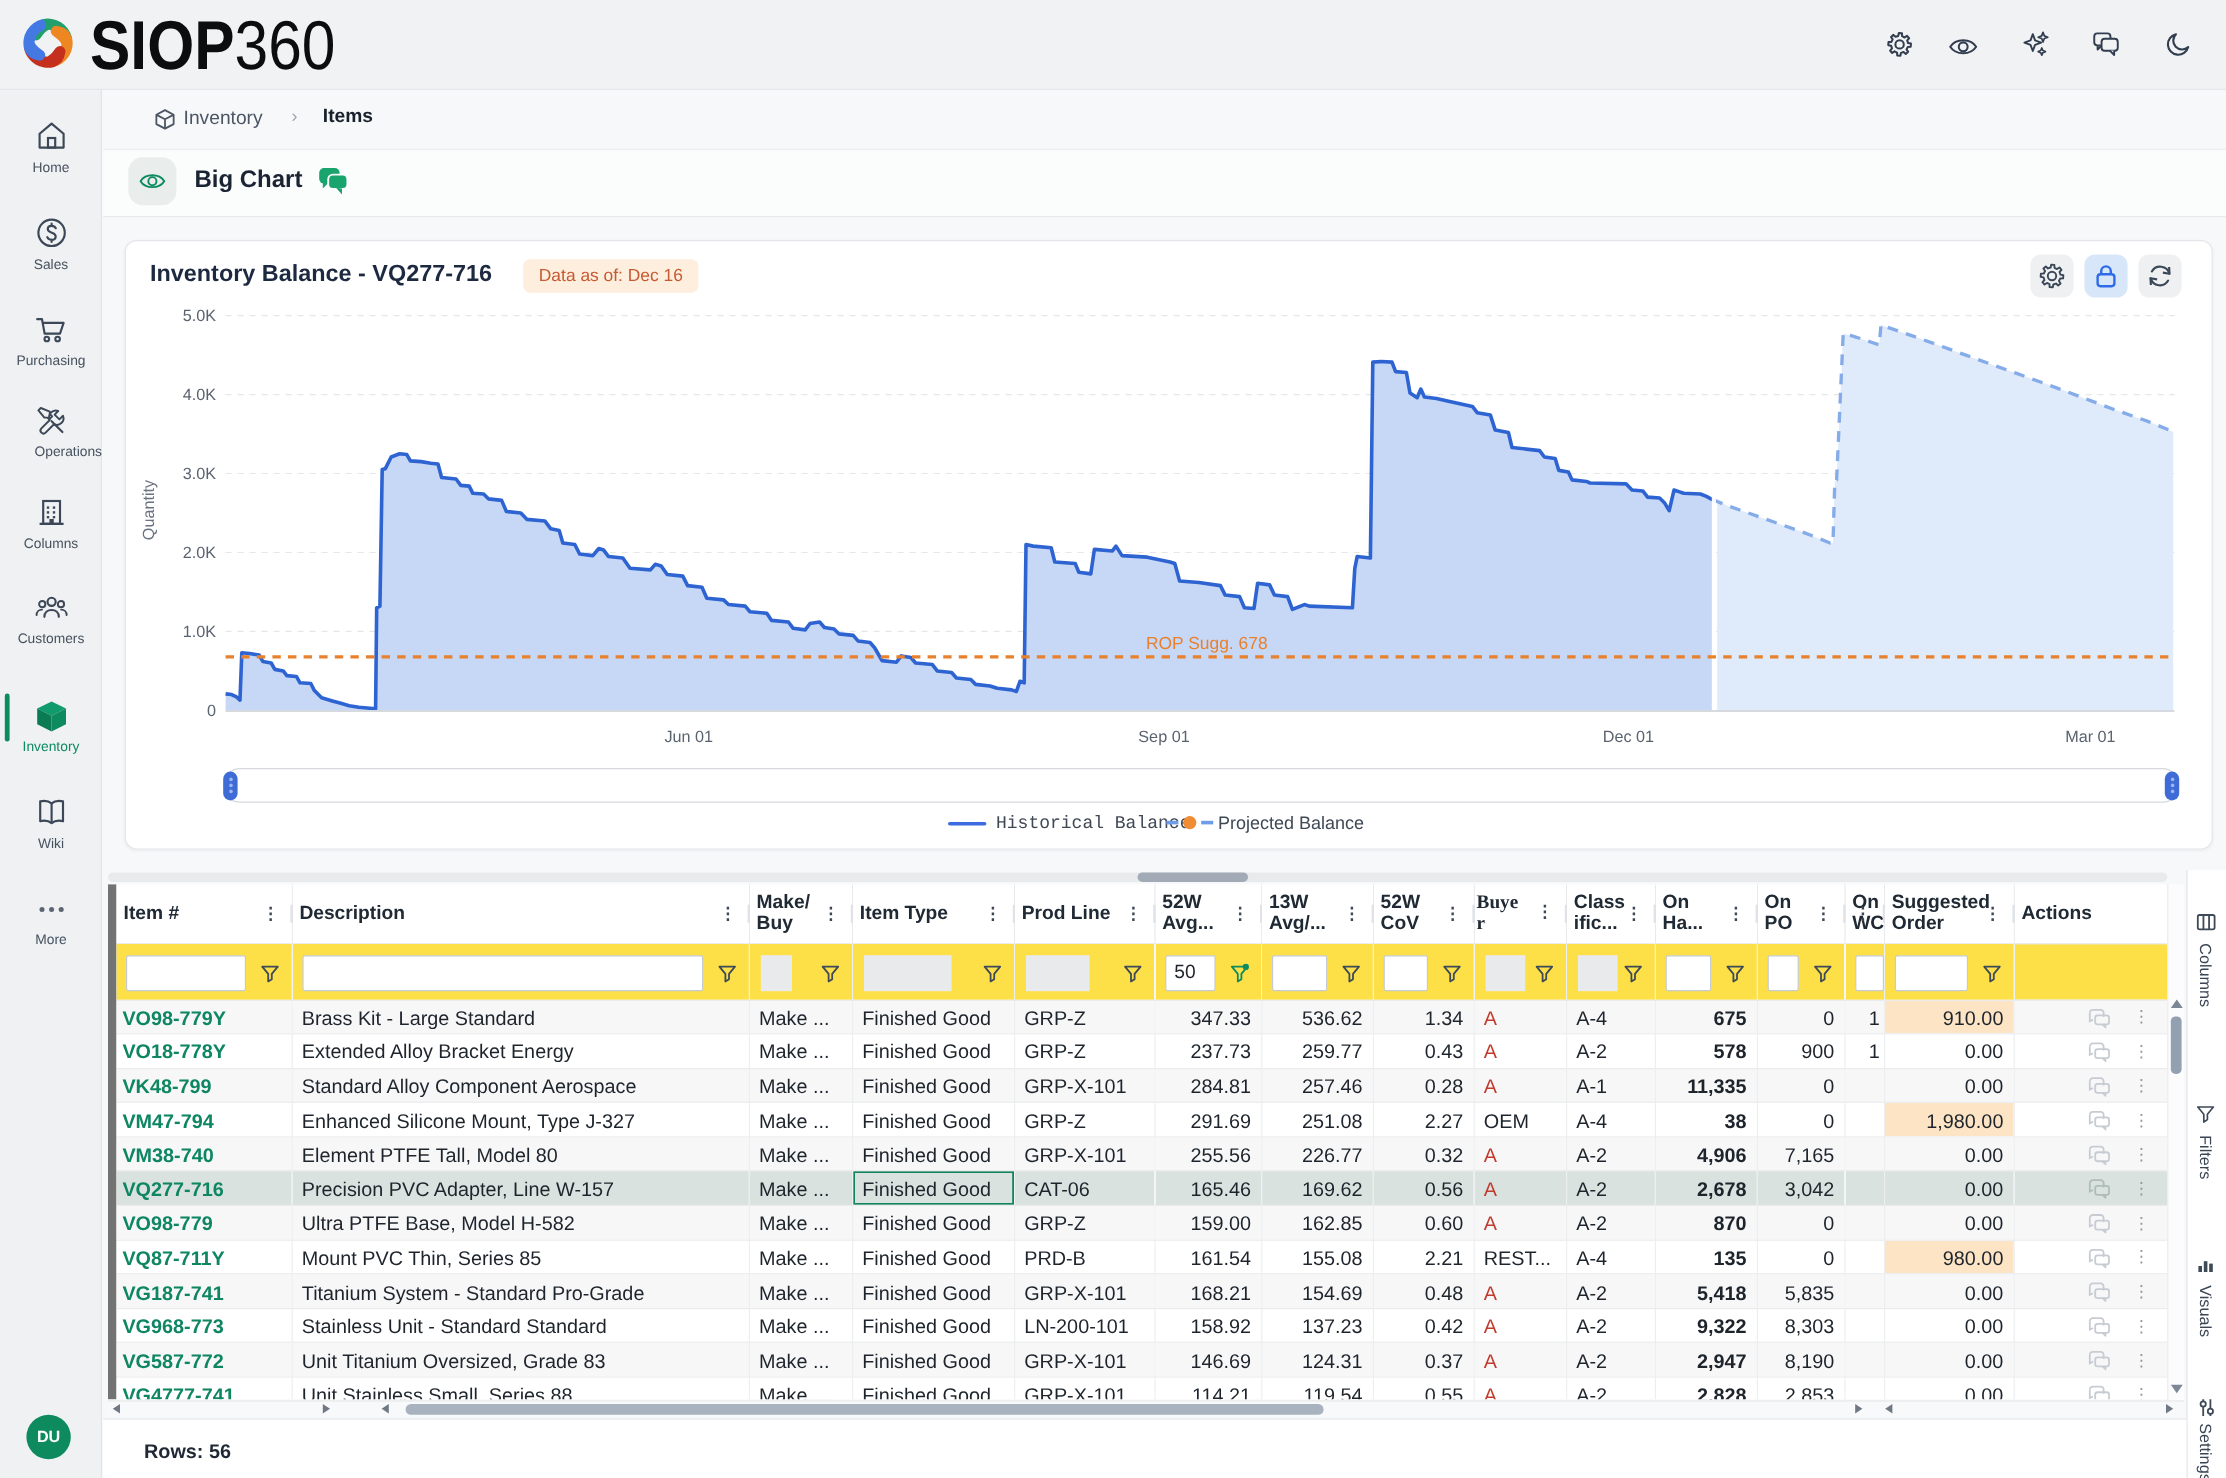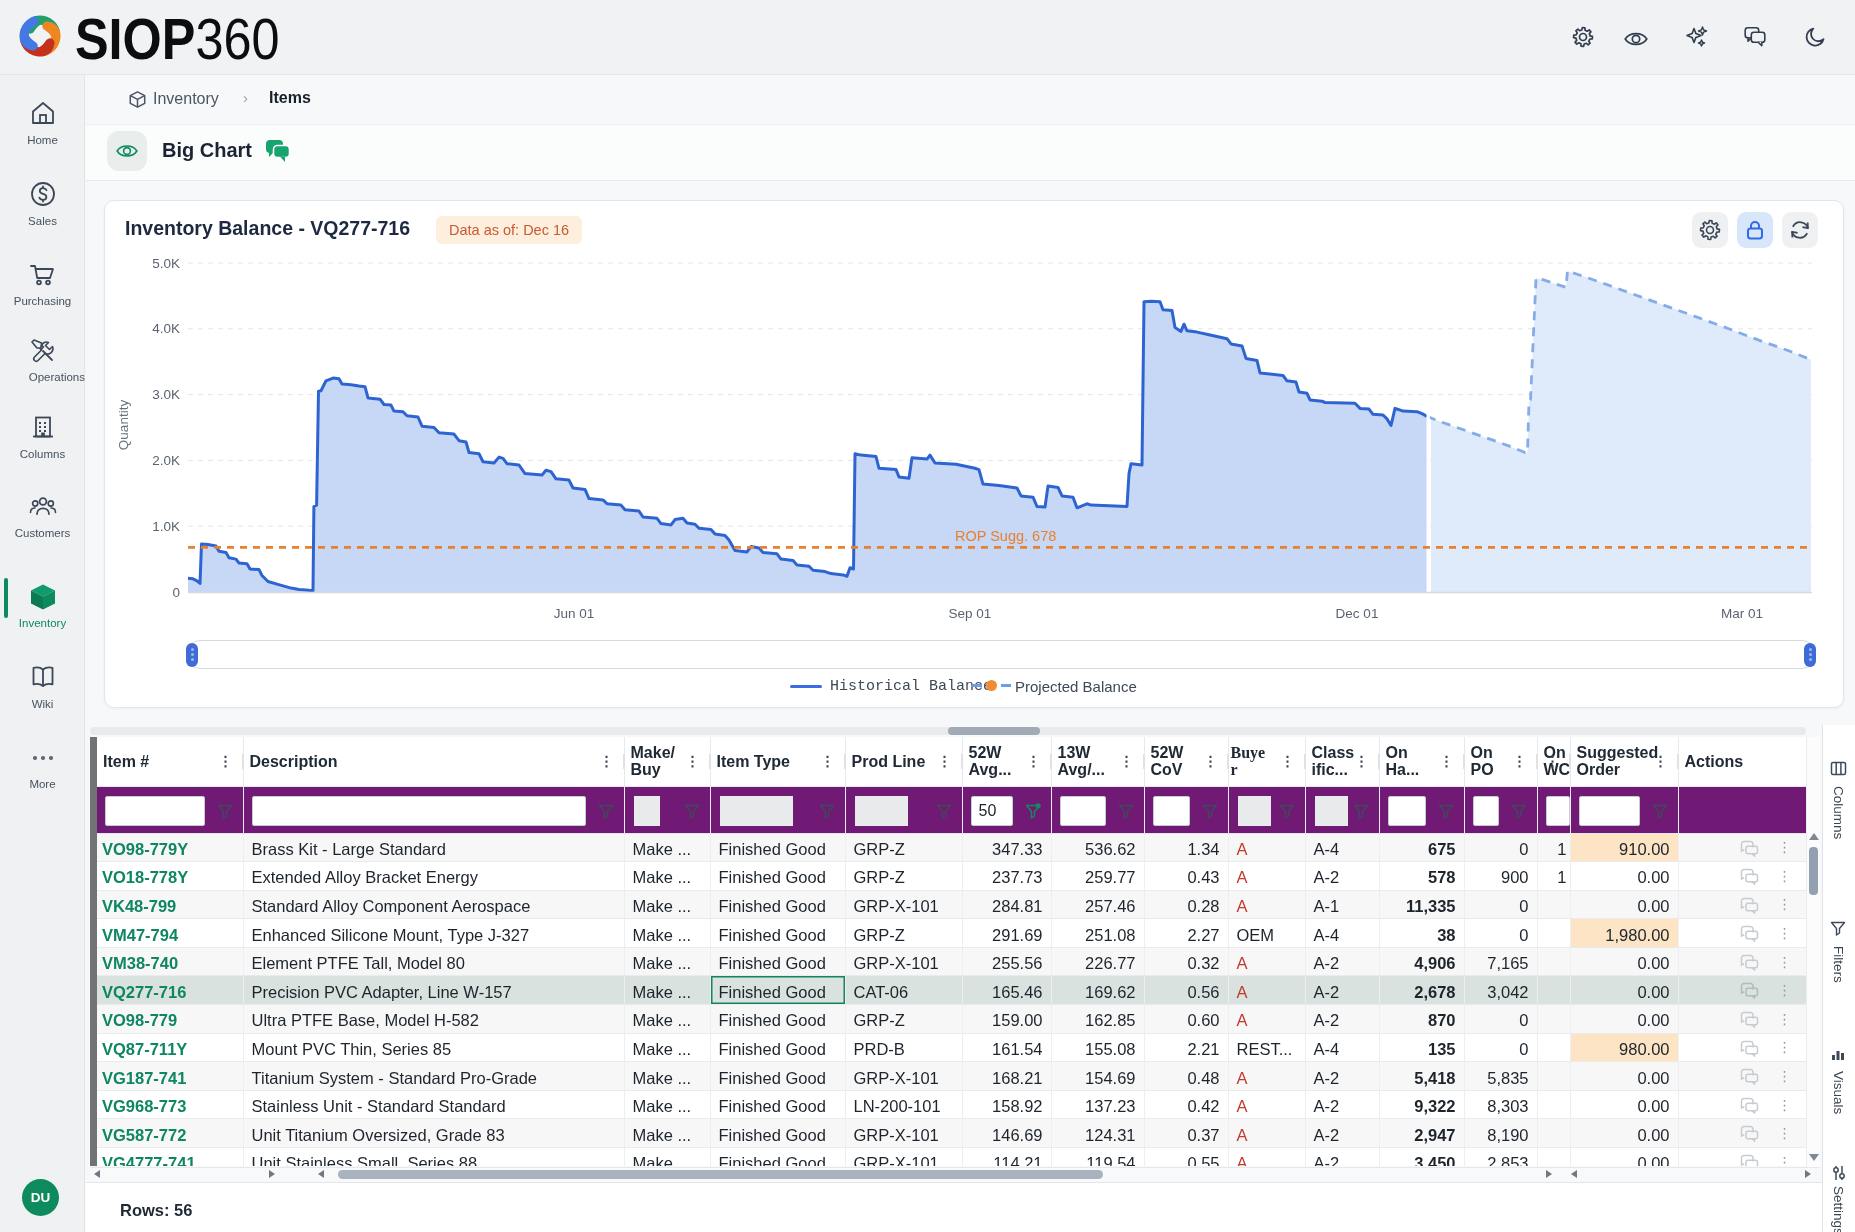--- a/index.html
+++ b/index.html
@@ -184,21 +184,21 @@
 <div class="abs" style="left:830px;top:678px;font-size:15px;color:#3f4956;font-family:Liberation Mono, monospace;">Historical Balance</div>
 <div class="abs" style="left:972px;top:684px;width:10px;height:3px;background:#6f9ce8;"></div>
 <div class="abs" style="left:986px;top:680px;width:11px;height:11px;background:#f08c33;border-radius:50%;"></div>
 <div class="abs" style="left:1001px;top:684px;width:10px;height:3px;background:#6f9ce8;"></div>
 <div class="abs" style="left:1015px;top:678px;font-size:15px;color:#3f4956;">Projected Balance</div>
 
 <style>
 .grid { border-collapse:collapse; table-layout:fixed; width:1716px; font-family:"Liberation Sans",sans-serif; }
 .grid th { font-size:16px; font-weight:700; color:#202a35; text-align:left; border-right:1px solid #e7e9eb; border-bottom:1px solid #e7e9eb; background:#fff; line-height:17px; }
 .grid td { font-size:16.5px; color:#1d242c; border-right:1px solid #eceef0; border-bottom:1px solid #e9ebed; padding:4px 8px 0 8px; white-space:nowrap; overflow:hidden; }
-.grid tr.frow td { height:47px; background:#701a75; border-bottom:1px solid #e4e6e9; padding:0; }
+.grid tr.frow td { height:47px; background:#fde047; border-bottom:1px solid #e4e6e9; padding:0; }
 .grid td.c-item { color:#0e8662; font-weight:700; padding-left:5px; }
 .grid td.c-num { text-align:right; }
 </style>
 <div class="abs" style="left:90px;top:727px;width:1716px;height:8px;background:#e8eaec;border-radius:4px;"></div>
 <div class="abs" style="left:948px;top:727px;width:92px;height:8px;background:#a2aab5;border-radius:4px;"></div>
 <div class="abs" style="left:90px;top:737px;width:1716px;height:429px;overflow:hidden;border-left:7px solid #737373;background:#fff;">
 <table class="grid">
 <colgroup>
         <col style="width:146px">
         <col style="width:381px">
@@ -598,21 +598,21 @@
 <td class="c-item">VG4777-741</td>
 <td class="c-desc">Unit Stainless Small, Series 88</td>
 <td class="c-desc">Make ...</td>
 <td class="c-desc" style="">Finished Good</td>
 <td class="c-desc">GRP-X-101</td>
 <td class="c-num">114.21</td>
 <td class="c-num">119.54</td>
 <td class="c-num">0.55</td>
 <td class="c-desc" style="color:#c23b2e;">A</td>
 <td class="c-desc">A-2</td>
-<td class="c-num" style="font-weight:700;">3,450</td>
+<td class="c-num" style="font-weight:700;">2,828</td>
 <td class="c-num">2,853</td>
 <td class="c-num" style="padding-right:3px;"></td>
 <td class="c-num" style="">0.00</td>
 <td style="position:relative;">
             <span style="position:absolute;left:61px;top:6px;"><svg width="19" height="17" viewBox="0 0 19 17" style="">
                 <path d="M1.5 4 A2.5 2.5 0 0 1 4 1.5 H10.5 A2.5 2.5 0 0 1 13 4 V7.5" fill="none" stroke="#c7ccd2" stroke-width="1.5"></path>
                 <path d="M1.5 4 V11 L4.2 9.7" fill="none" stroke="#c7ccd2" stroke-width="1.5"></path>
                 <rect x="6" y="6.2" width="11.5" height="7.5" rx="2" fill="none" stroke="#c7ccd2" stroke-width="1.5"></rect>
                 <path d="M14.5 13.7 V16 L12 13.7" fill="none" stroke="#c7ccd2" stroke-width="1.5"></path>
               </svg></span>

